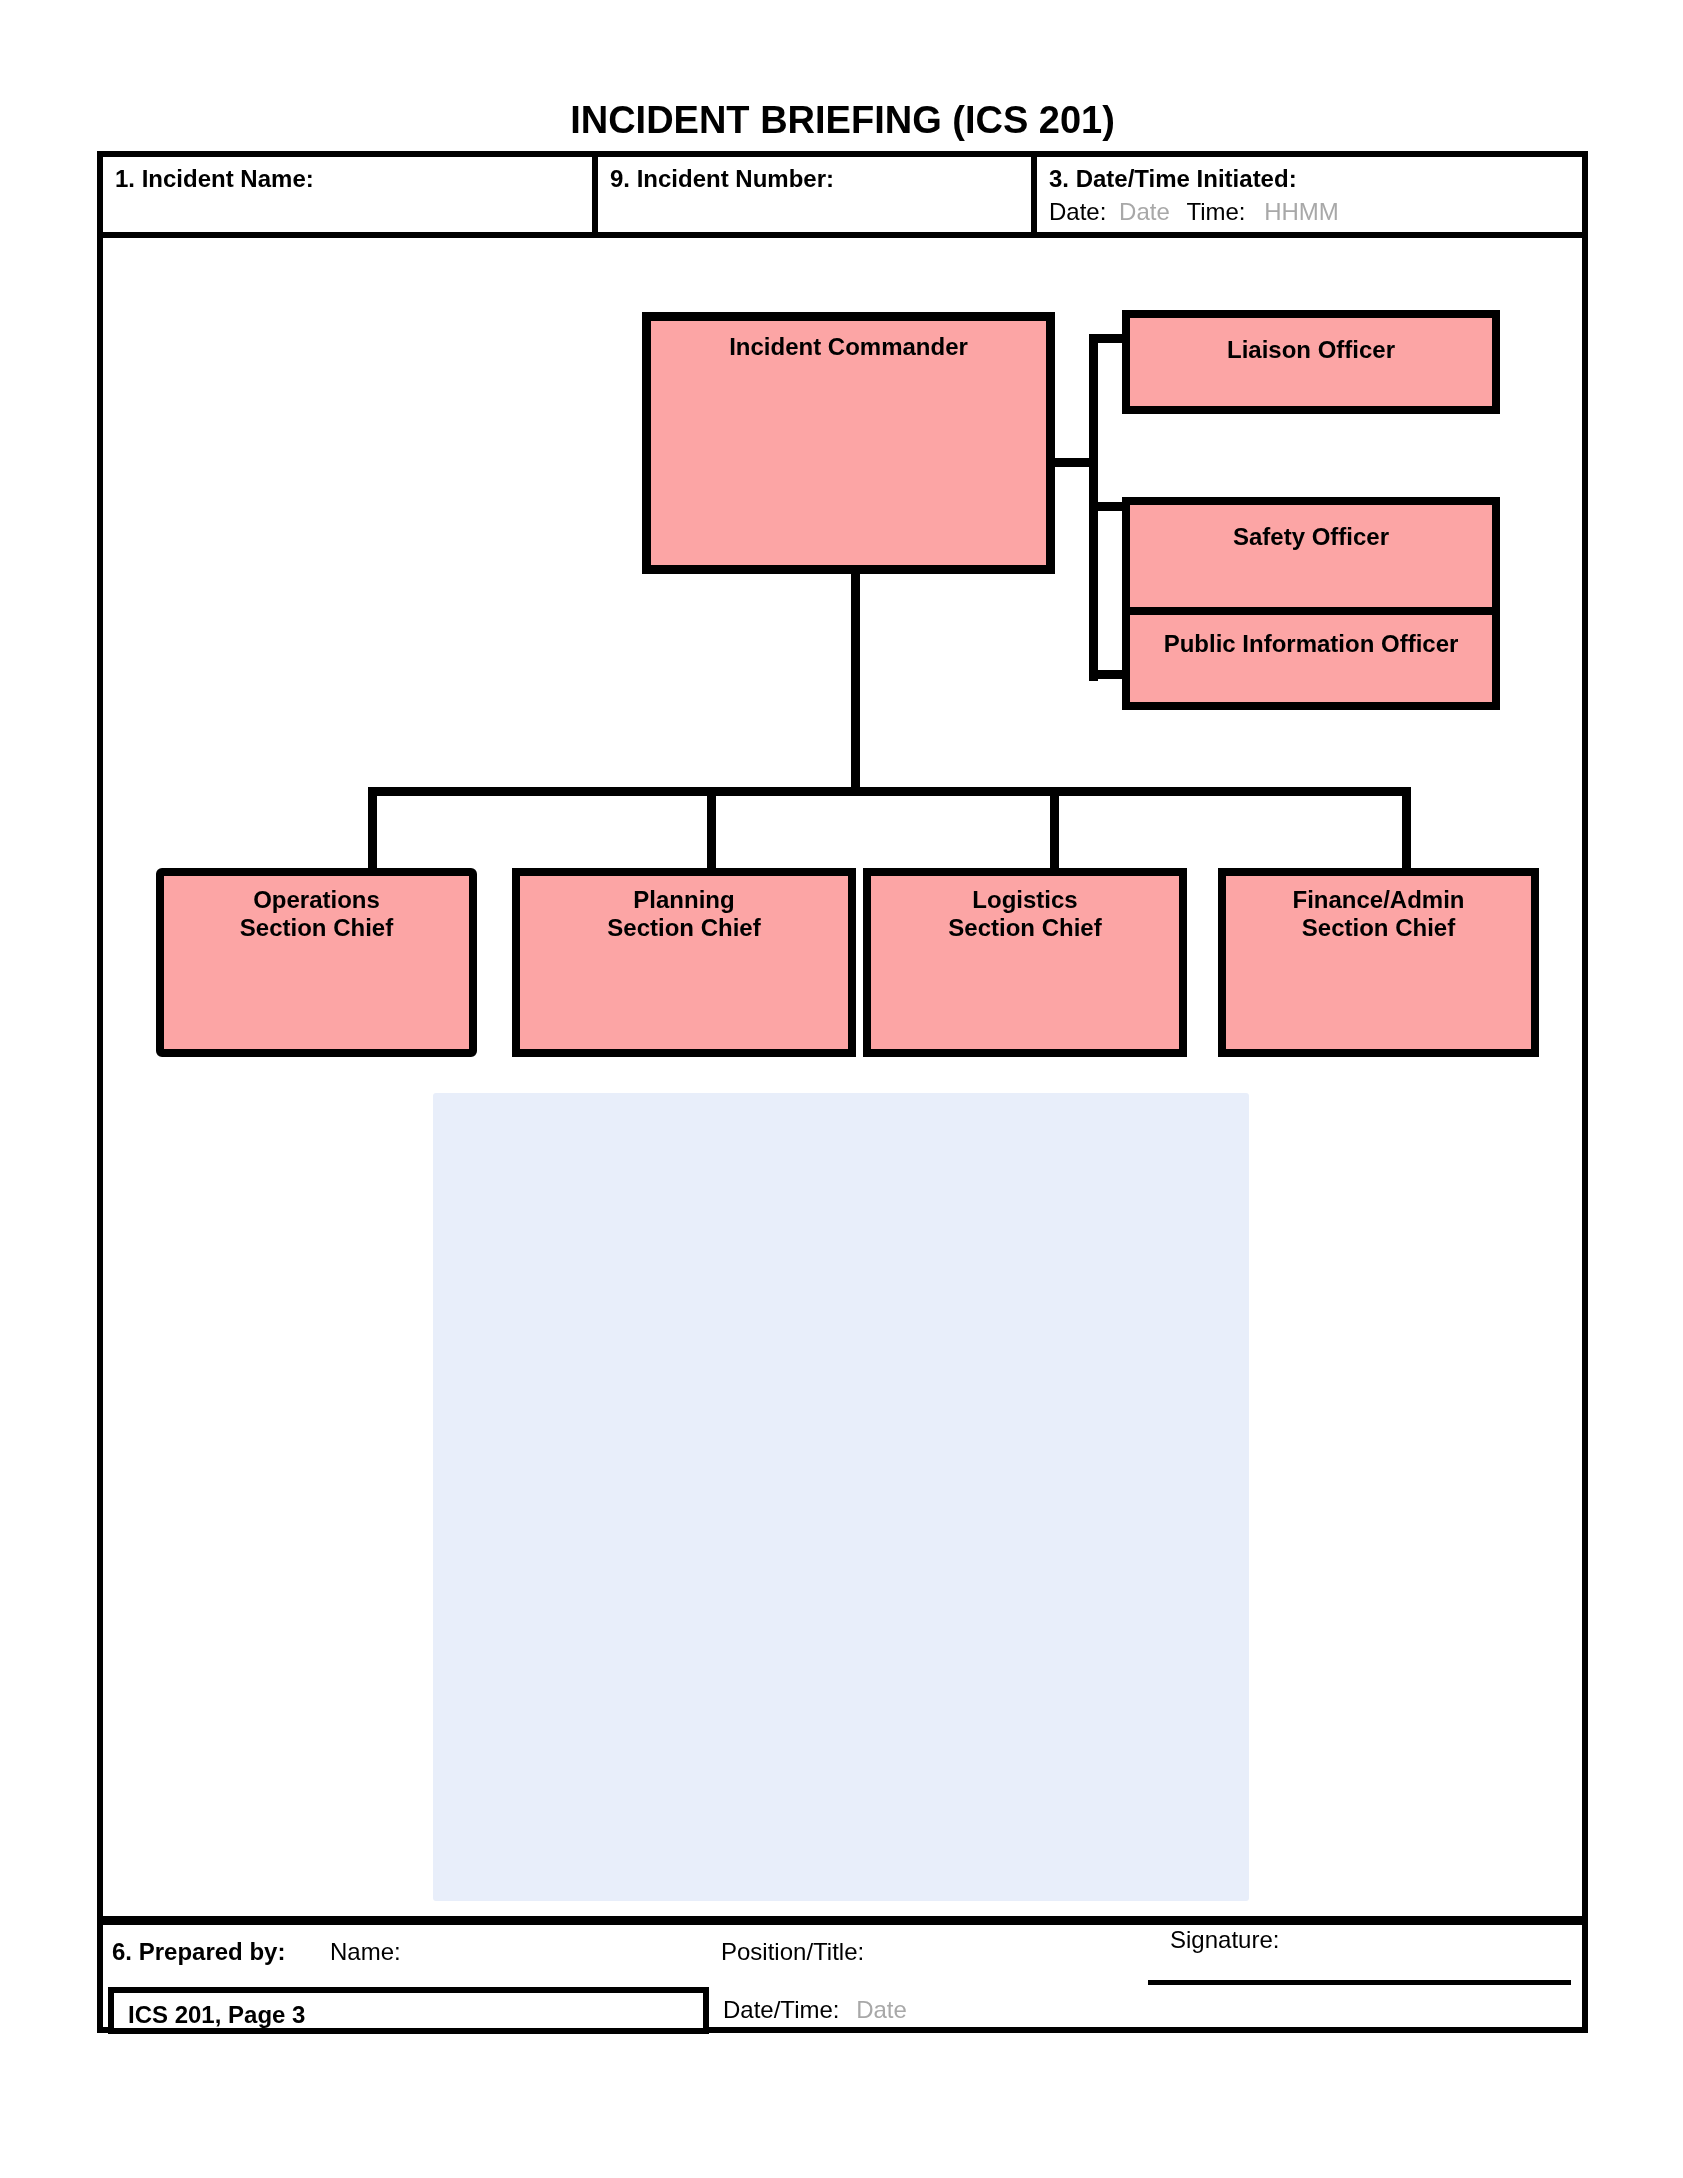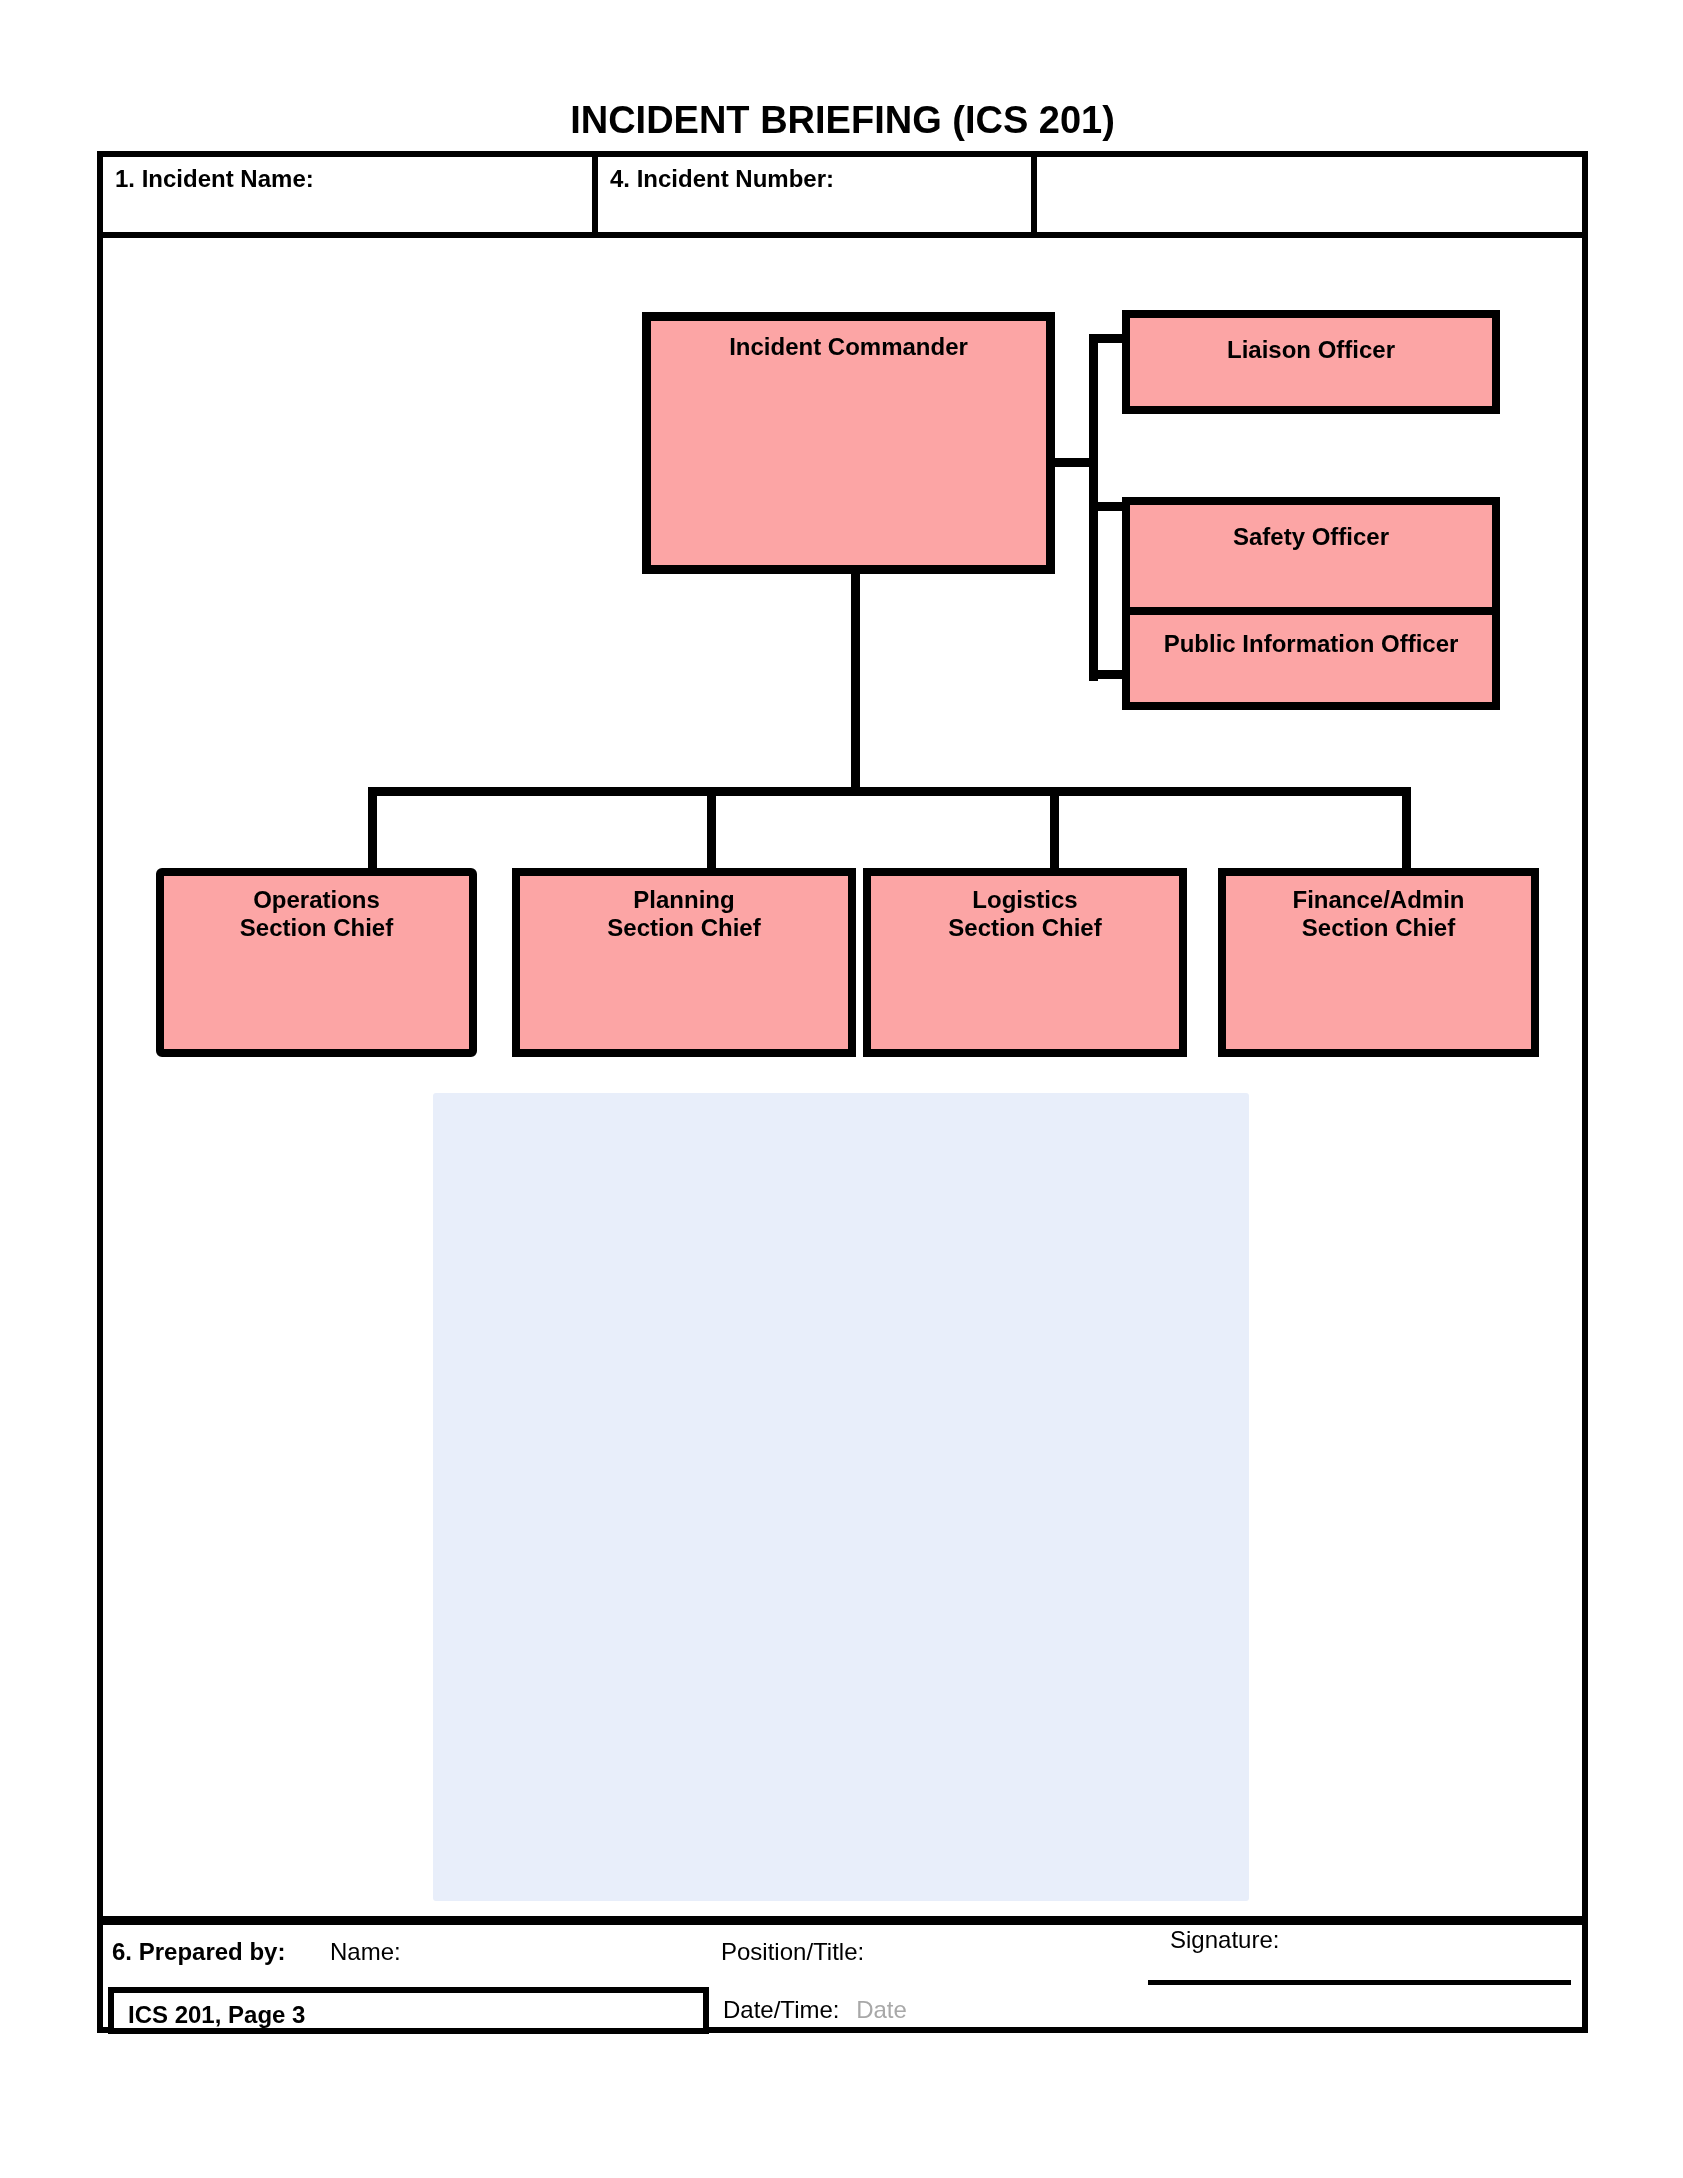--- a/index.html
+++ b/index.html
@@ -59,21 +59,30 @@
   <div class="abs form-frame"></div>
 
   <div class="abs hline" style="left:97px;top:232px;width:1491px;height:6px;"></div>
   <div class="abs vline" style="left:592px;top:151px;width:6px;height:86px;"></div>
   <div class="abs vline" style="left:1031px;top:151px;width:6px;height:86px;"></div>
 
   <div class="abs" style="left:103px;top:157px;width:489px;height:74px;">
     <div class="lbl b" style="padding:8px 0 0 12px;">1. Incident Name:</div>
   </div>
   <div class="abs" style="left:598px;top:157px;width:433px;height:74px;">
-    <div class="lbl b" style="padding:8px 0 0 12px;">4. Incident Number:</div>
+    <div class="lbl b" style="padding:8px 0 0 12px;">9. Incident Number:</div>
+  </div>
+  <div class="abs" style="left:1037px;top:157px;width:546px;height:74px;">
+    <div class="lbl b" style="padding:8px 0 0 12px;">3. Date/Time Initiated:</div>
+    <div class="lbl" style="padding:5px 0 0 12px;">
+      <span>Date:</span>
+      <span class="ph" style="margin-left:6px;">Date</span>
+      <span style="margin-left:10px;">Time:</span>
+      <span class="ph" style="margin-left:12px;">HHMM</span>
+    </div>
   </div>
 
 
   <div class="abs obox icbox" style="left:642px;top:312px;width:413px;height:262px;padding-top:12px;">
     <div>Incident Commander</div>
   </div>
 
   <div class="abs obox" style="left:1122px;top:310px;width:378px;height:104px;padding-top:18px;">
     <div>Liaison Officer</div>
   </div>

